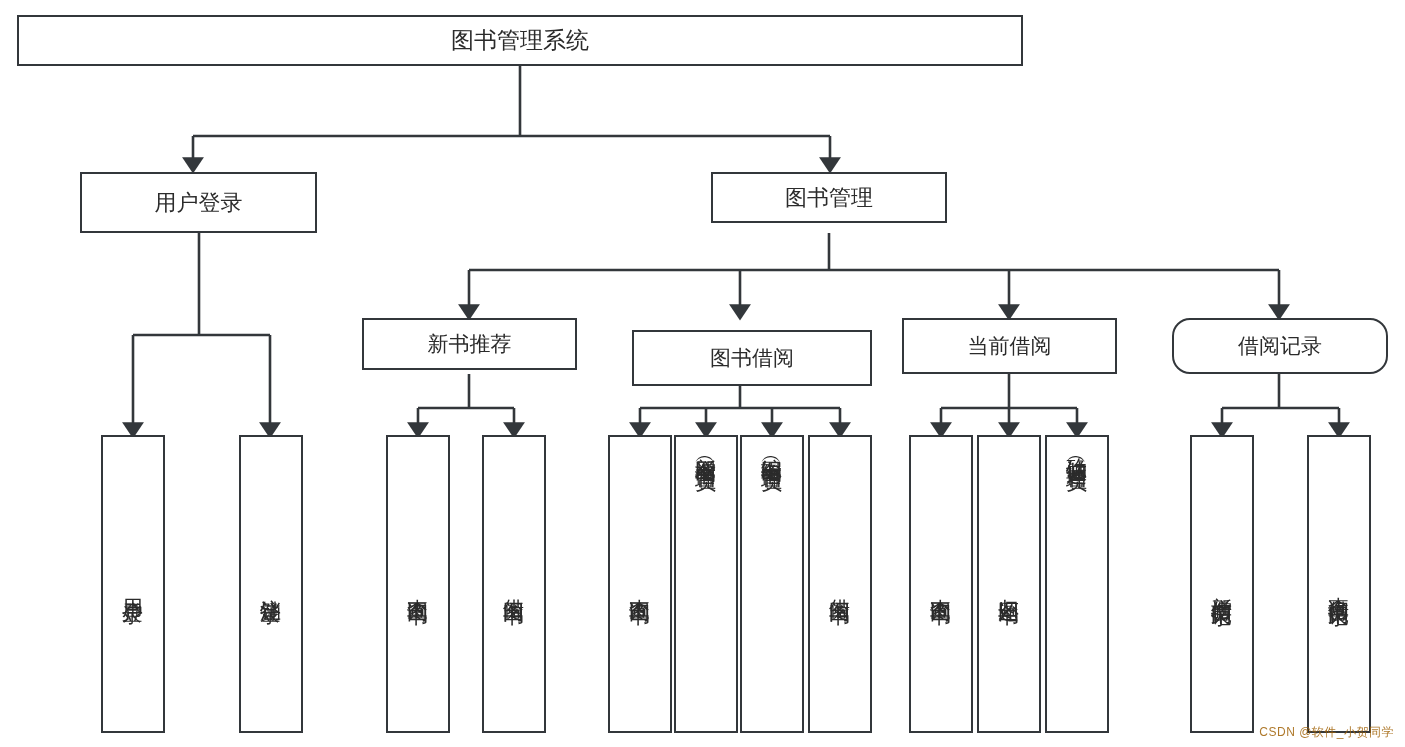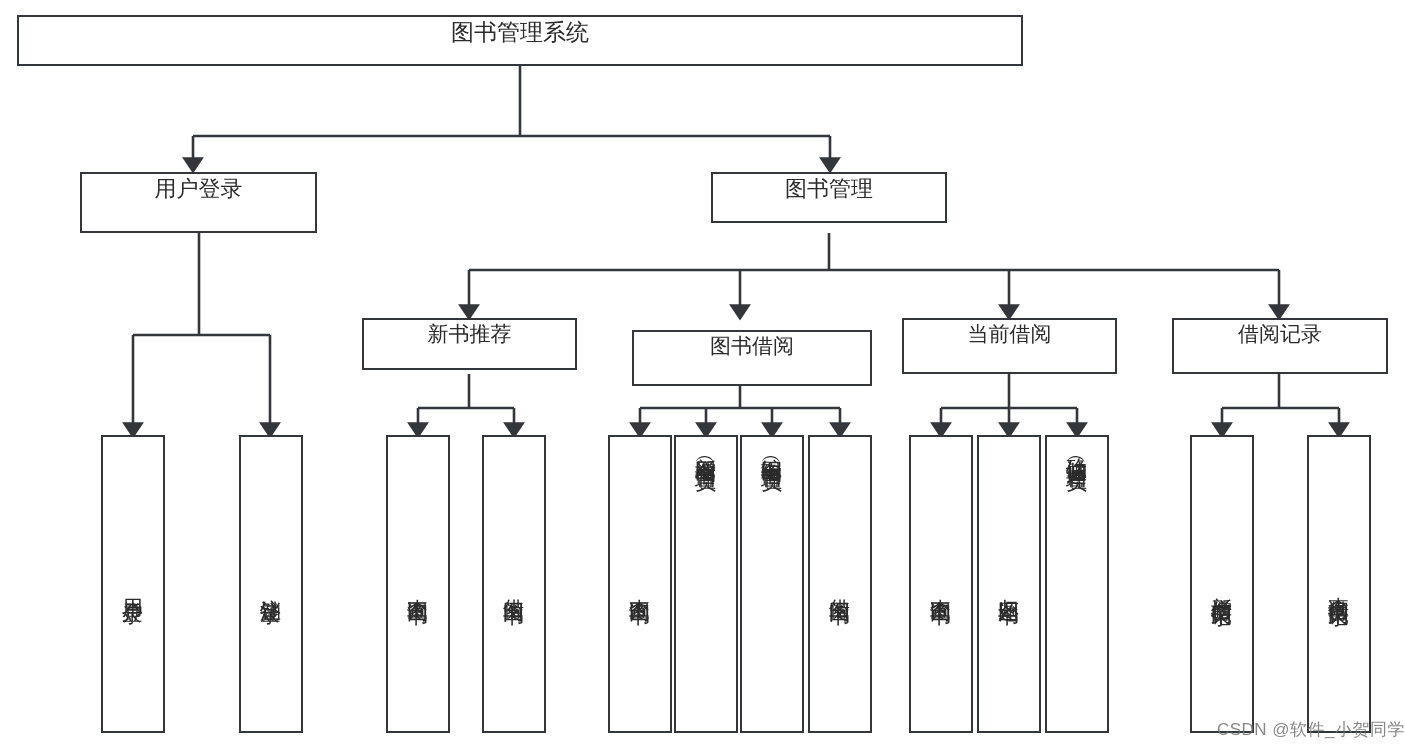--- a/index.html
+++ b/index.html
@@ -26,20 +26,21 @@
     width: 1405px;
     height: 747px;
     pointer-events: none;
   }
   .node {
     position: absolute;
     box-sizing: border-box;
     background: #ffffff;
     border: 2.5px solid #33373b;
     display: flex;
+    align-items: center;
     justify-content: center;
     text-align: center;
     color: #2b2b2b;
   }
   .node.level-root {
     font-size: 23px;
   }
   .node.level-2 {
     font-size: 22px;
   }
@@ -65,24 +66,24 @@
     height: 100%;
     display: flex;
     align-items: center;
     justify-content: center;
   }
   .leaf.tall .leaf-inner {
     align-items: flex-start;
   }
   #watermark {
     position: absolute;
-    right: 0;
+    right: 11px;
     bottom: 6px;
-    font-size: 17px;
-    color: #737373;
+    font-size: 12px;
+    color: #a16207;
     opacity: 0.85;
     white-space: nowrap;
     letter-spacing: 0.5px;
   }
 </style>
 </head>
 <body>
 
 <div id="canvas">
 
@@ -150,21 +151,21 @@
 
   <div class="node level-3" style="left:362px; top:318px; width:215px; height:52px;">
     <span>新书推荐</span>
   </div>
   <div class="node level-3" style="left:632px; top:318px; width:240px; height:56px;margin-top:12px;">
     <span>图书借阅</span>
   </div>
   <div class="node level-3" style="left:902px; top:318px; width:215px; height:56px;">
     <span>当前借阅</span>
   </div>
-  <div class="node level-3" style="left:1172px; top:318px; width:216px; height:56px;">
+  <div class="node level-3" style="left:1172px; top:318px; width:216px; height:56px;border-radius:18px;">
     <span>借阅记录</span>
   </div>
 
   <div class="node leaf" style="left:101px; top:435px; width:64px; height:298px;">
     <span class="leaf-inner">
       <span class="vtext">用户登录</span>
     </span>
   </div>
   <div class="node leaf" style="left:239px; top:435px; width:64px; height:298px;">
     <span class="leaf-inner">

